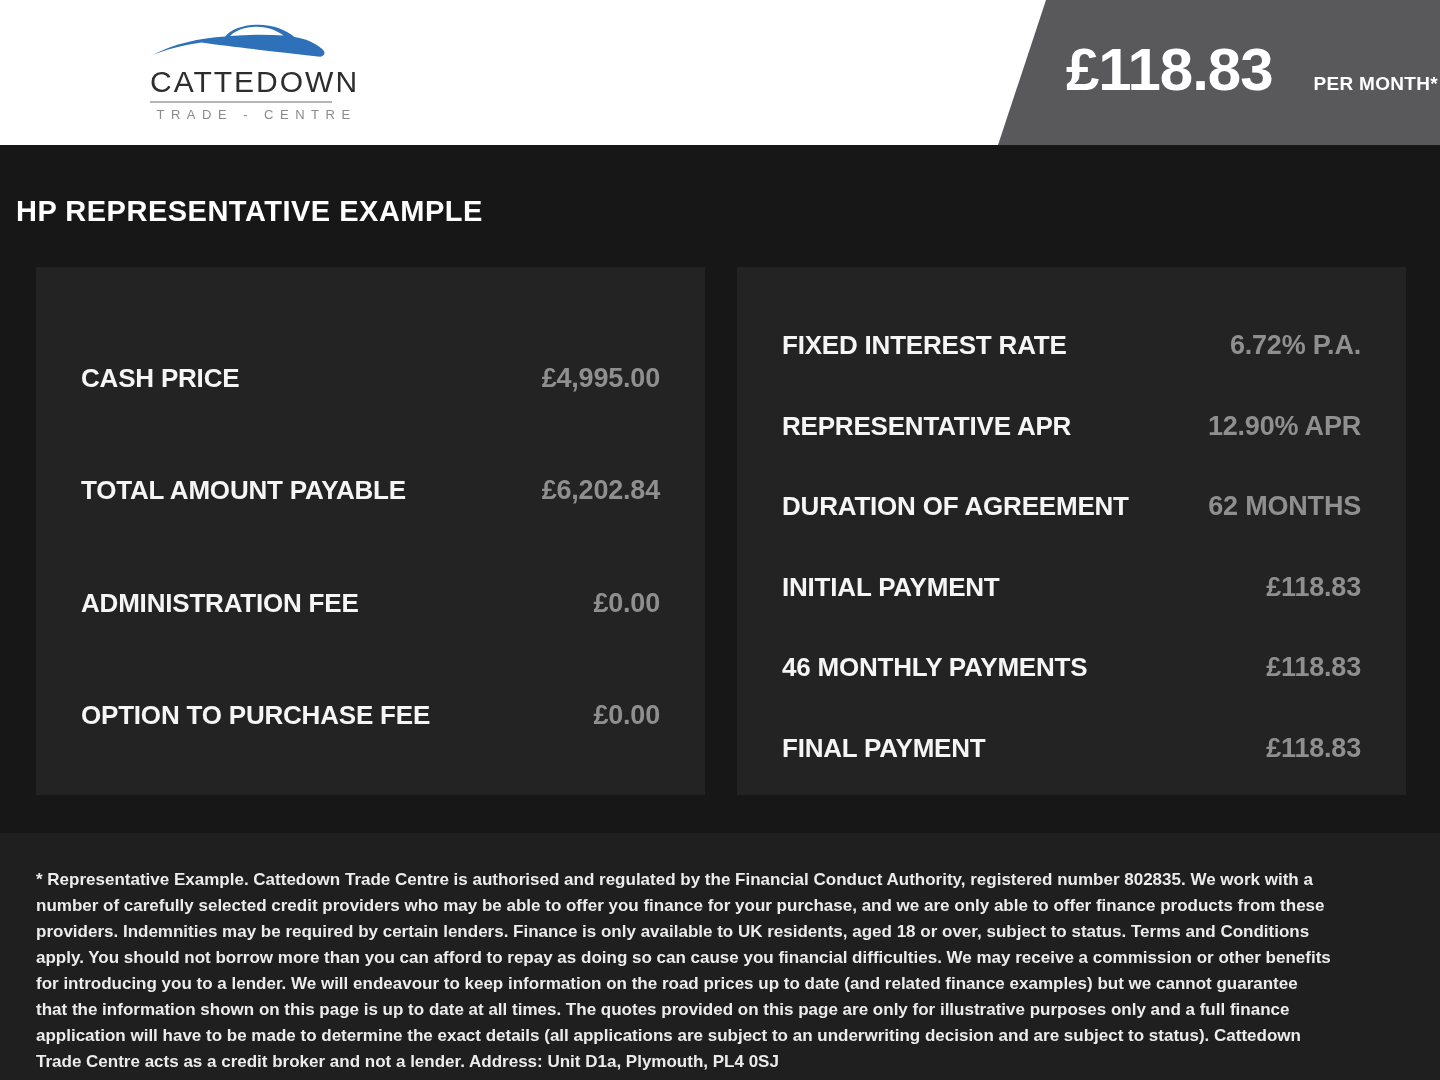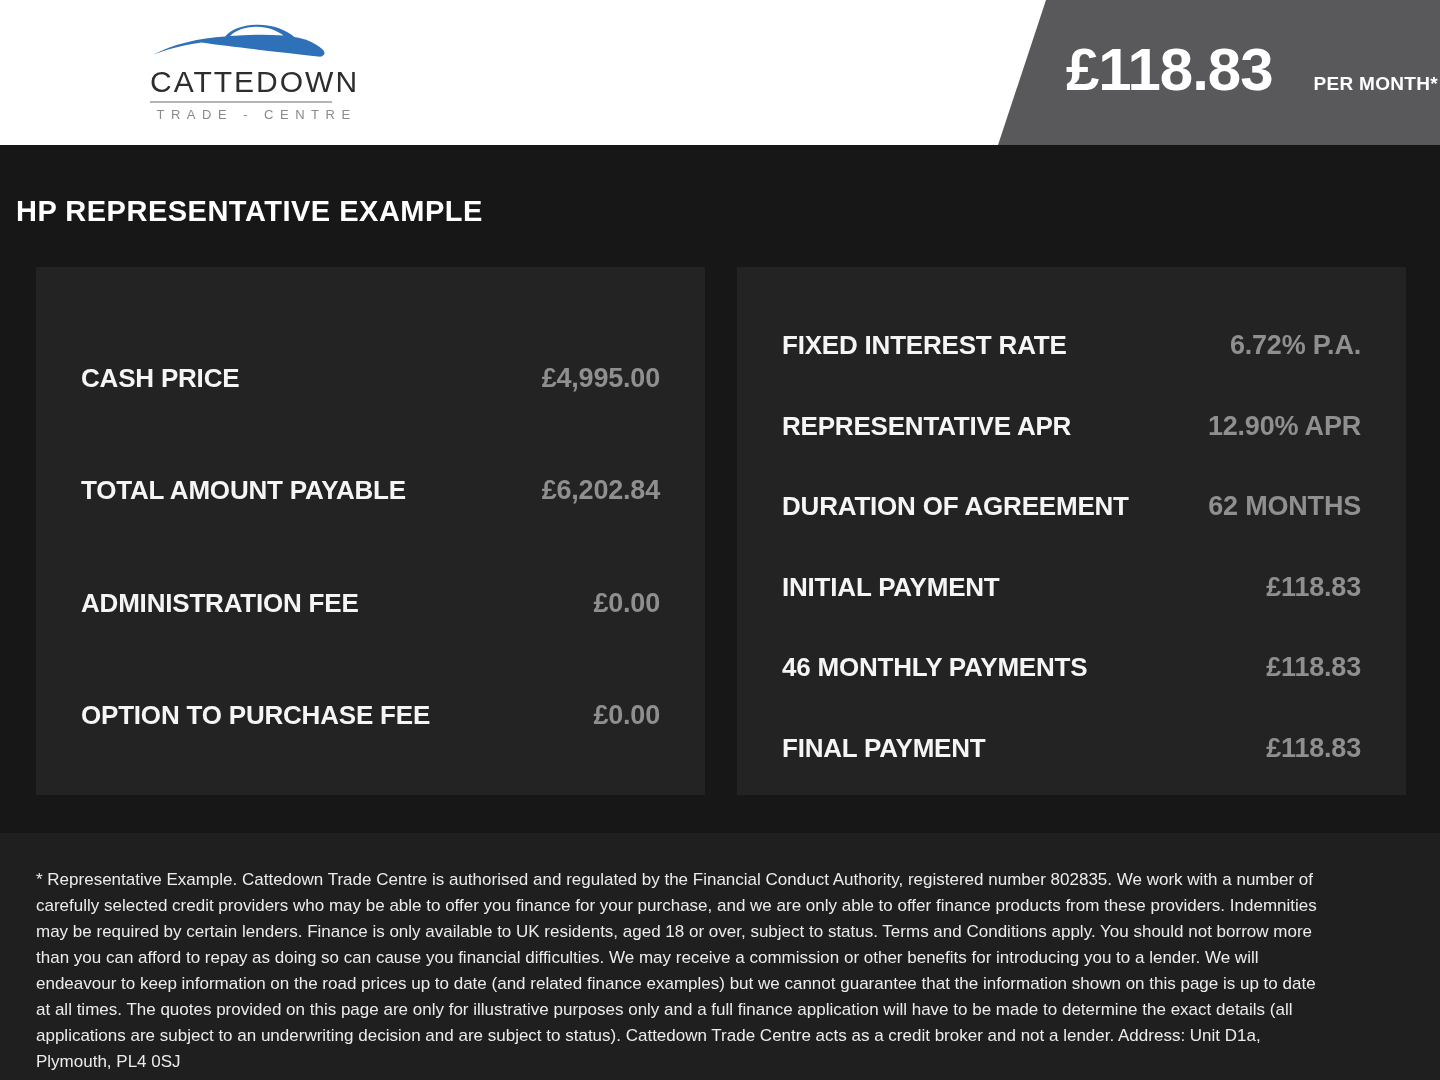--- a/index.html
+++ b/index.html
@@ -46,21 +46,21 @@
   .frow-label { font-size:26px; font-weight:bold; color:#f5f5f5; letter-spacing:-0.2px; white-space:nowrap; }
   .frow-value { font-size:27px; font-weight:bold; color:#8f8f8f; letter-spacing:-0.2px; white-space:nowrap;margin-top:32px; }
 
   
   .footer {
     height:247px; background:#1f1f1f; box-sizing:border-box;
     padding:34px 36px 0 36px;
   }
   .disclaimer {
     margin:0; width:1295px; font-size:17px; line-height:26px;
-    font-weight:normal; color:#ececec;
+    font-weight:bold; color:#ececec;
   }
 </style>
 </head>
 <body>
 
 <div class="screen">
 
   <div class="header">
     <div class="logo">
       <svg viewBox="0 0 360 84" aria-hidden="true">

